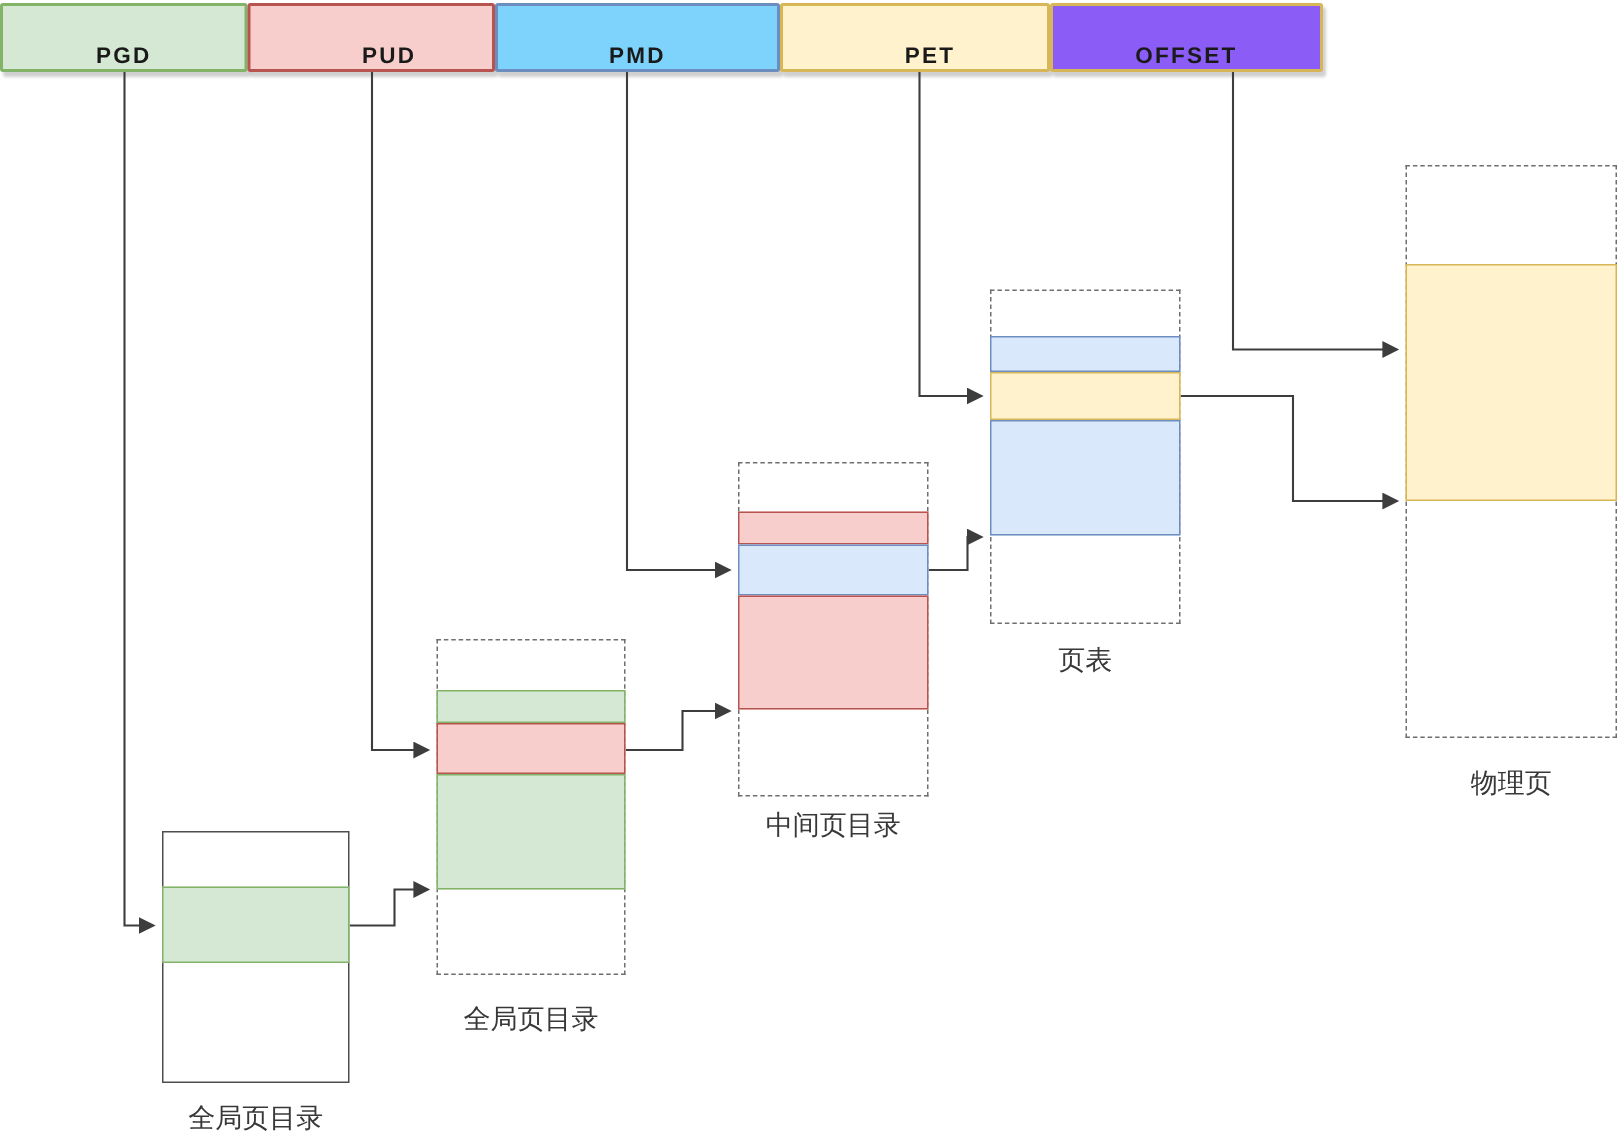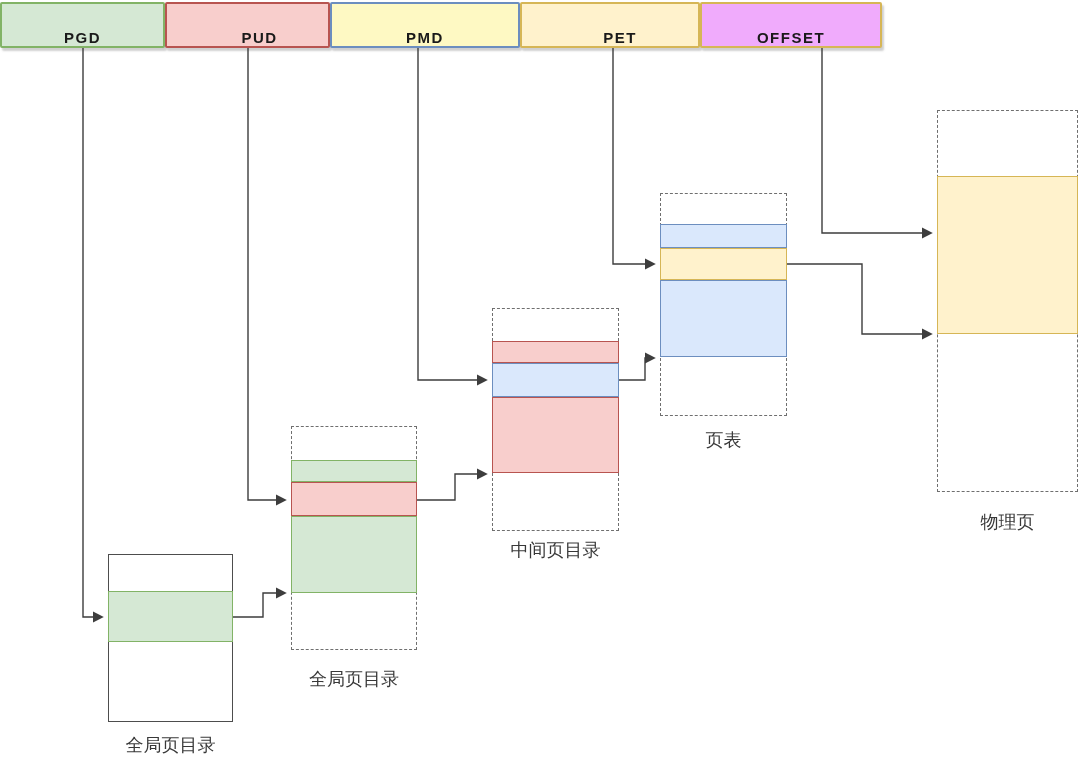--- a/index.html
+++ b/index.html
@@ -70,27 +70,27 @@
 <body>
 
 <div class="stage">
 
   <div class="seg seg-pgd" style="background-color: rgb(213, 232, 212); border-color: rgb(130, 179, 102);">
     <span class="seg-label">PGD</span>
   </div>
   <div class="seg seg-pud" style="background-color: rgb(248, 206, 204); border-color: rgb(184, 84, 80);">
     <span class="seg-label">PUD</span>
   </div>
-  <div class="seg seg-pmd" style="background-color: #fef9c3; border-color: rgb(108, 142, 191);">
+  <div class="seg seg-pmd" style="background-color: #7dd3fc; border-color: rgb(108, 142, 191);">
     <span class="seg-label">PMD</span>
   </div>
   <div class="seg seg-pet" style="background-color: rgb(255, 242, 204); border-color: rgb(214, 182, 86); padding-left: 20px;">
     <span class="seg-label">PET</span>
   </div>
-  <div class="seg seg-offset" style="background-color: #f0abfc; border-color: rgb(214, 182, 86);">
+  <div class="seg seg-offset" style="background-color: #8b5cf6; border-color: rgb(214, 182, 86);">
     <span class="seg-label">OFFSET</span>
   </div>
 
   <svg class="connectors" width="1080" height="757" viewBox="0 0 1080 757">
     <defs>
       <marker id="arrowhead" markerWidth="9" markerHeight="9" refX="6" refY="4" orient="auto">
         <path id="arrowhead-path" d="M0,0 L8,4 L0,8 Z" fill="#3d3d3d"></path>
       </marker>
     </defs>
     <polyline class="connector" points="83,48 83,617 101,617" marker-end="url(#arrowhead)" stroke="#3d3d3d"></polyline>

